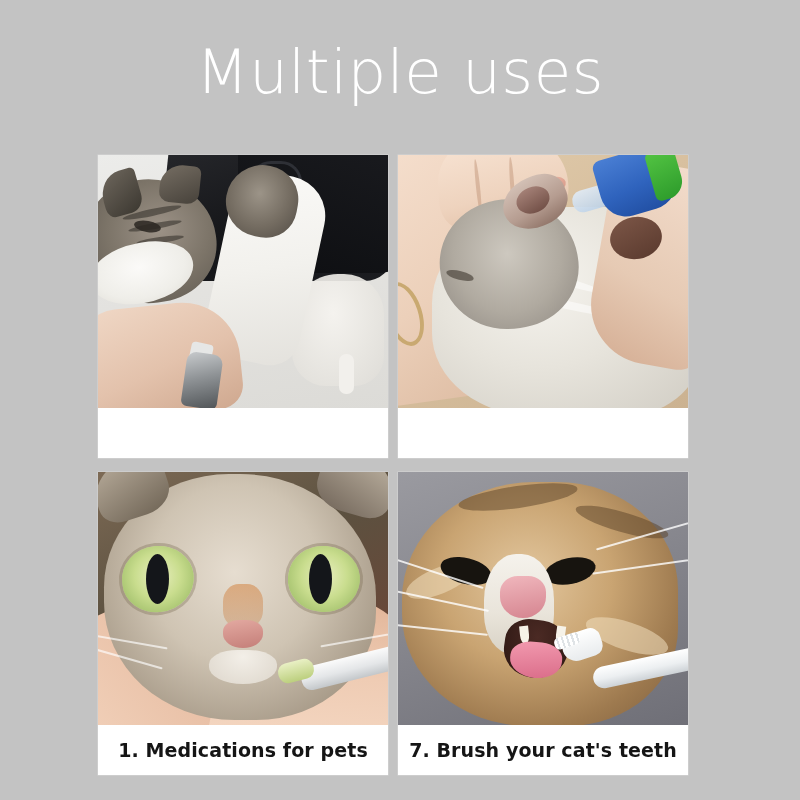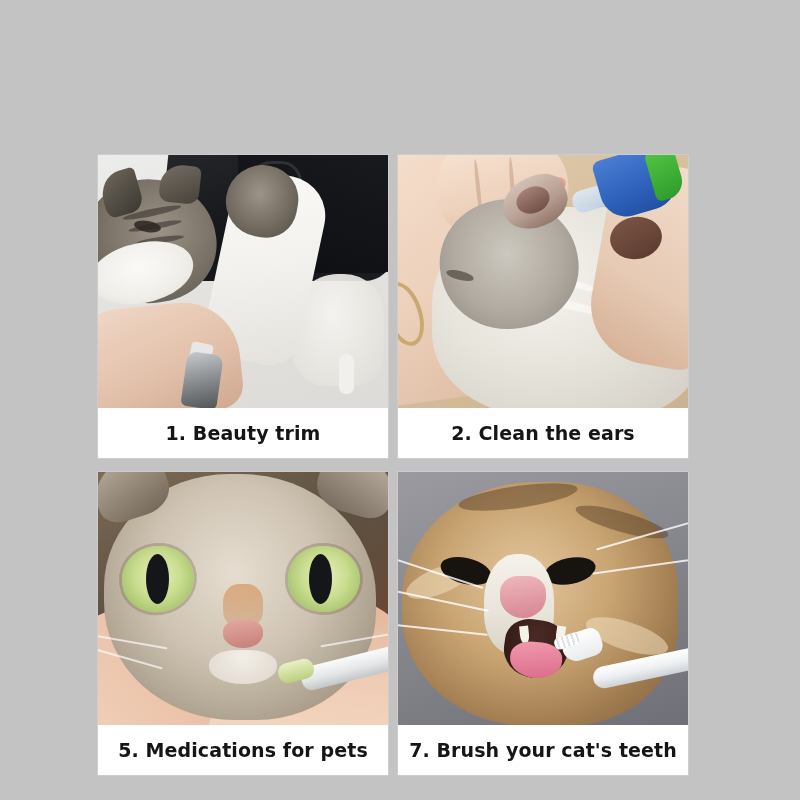--- a/index.html
+++ b/index.html
@@ -449,20 +449,21 @@
     background: repeating-linear-gradient(90deg,#ffffff 0 3px,#dfe3e6 3px 5px);
     border-radius: 5px;
     transform: rotate(-18deg);
   }
 </style>
 </head>
 <body>
 
 <div class="page">
 
+  <div class="title">Multiple uses</div>
 
   <div class="grid">
 
     <div class="card">
       <div class="photo">
         <div class="layer p1-wall"></div>
         <div class="layer p1-bag"></div>
         <div class="layer p1-bag2"></div>
         <div class="layer p1-bag-handle"></div>
         <div class="layer p1-floorcat"></div>
@@ -475,21 +476,20 @@
         <div class="layer p1-stripe" style="left:38px;top:82px;width:48px;height:6px;transform:rotate(-8deg);"></div>
         <div class="layer p1-muzzle"></div>
         <div class="layer p1-eye"></div>
         <div class="layer p1-paw"></div>
         <div class="layer p1-paw-fur"></div>
         <div class="layer p1-sleeve"></div>
         <div class="layer p1-hand"></div>
         <div class="layer p1-clipper-blade"></div>
         <div class="layer p1-clipper"></div>
       </div>
-      <div class="caption">1. Beauty trim</div>
     </div>
 
     <div class="card">
       <div class="photo">
         <div class="layer p2-floor"></div>
         <div class="layer p2-floor-line"></div>
         <div class="layer p2-armL"></div>
         <div class="layer p2-fingers"></div>
         <div class="layer p2-finger-sep" style="left:78px;top:4px;width:4px;height:56px;transform:rotate(-6deg);"></div>
         <div class="layer p2-finger-sep" style="left:112px;top:2px;width:4px;height:52px;transform:rotate(-4deg);"></div>
@@ -503,21 +503,20 @@
         <div class="layer p2-ear"></div>
         <div class="layer p2-ear-inner"></div>
         <div class="layer p2-eye"></div>
         <div class="layer p2-armR"></div>
         <div class="layer p2-thumb"></div>
         <div class="layer p2-nozzle"></div>
         <div class="layer p2-bottle"></div>
         <div class="layer p2-bottle-label"></div>
         <div class="layer p2-bracelet"></div>
       </div>
-      <div class="caption">2. Clean the ears</div>
     </div>
 
     <div class="card">
       <div class="photo">
         <div class="layer p3-bg"></div>
         <div class="layer p3-hand"></div>
         <div class="layer p3-hand2"></div>
         <div class="layer p3-face"></div>
         <div class="layer p3-ear"></div>
         <div class="layer p3-ear-r"></div>
@@ -528,21 +527,21 @@
         <div class="layer p3-pupil right"></div>
         <div class="layer p3-nose"></div>
         <div class="layer p3-mouth"></div>
         <div class="layer p3-whisk" style="left:-16px;top:168px;width:86px;transform:rotate(10deg);"></div>
         <div class="layer p3-whisk" style="left:-18px;top:184px;width:84px;transform:rotate(16deg);"></div>
         <div class="layer p3-whisk" style="right:-18px;top:166px;width:86px;transform:rotate(-10deg);"></div>
         <div class="layer p3-whisk" style="right:-20px;top:182px;width:82px;transform:rotate(-16deg);"></div>
         <div class="layer p3-syringe"></div>
         <div class="layer p3-syringe-tip"></div>
       </div>
-      <div class="caption">5. Medications for pets</div>
+      <div class="caption">1. Medications for pets</div>
     </div>
 
     <div class="card">
       <div class="photo">
         <div class="layer p4-bg"></div>
         <div class="layer p4-face"></div>
         <div class="layer p4-fur-dark" style="left:60px;top:14px;width:120px;height:22px;transform:rotate(-8deg);"></div>
         <div class="layer p4-fur-dark" style="left:176px;top:40px;width:96px;height:20px;transform:rotate(16deg);"></div>
         <div class="layer p4-fur-tuft" style="left:6px;top:96px;width:70px;height:26px;transform:rotate(-22deg);"></div>
         <div class="layer p4-fur-tuft" style="left:186px;top:150px;width:86px;height:28px;transform:rotate(18deg);"></div>

